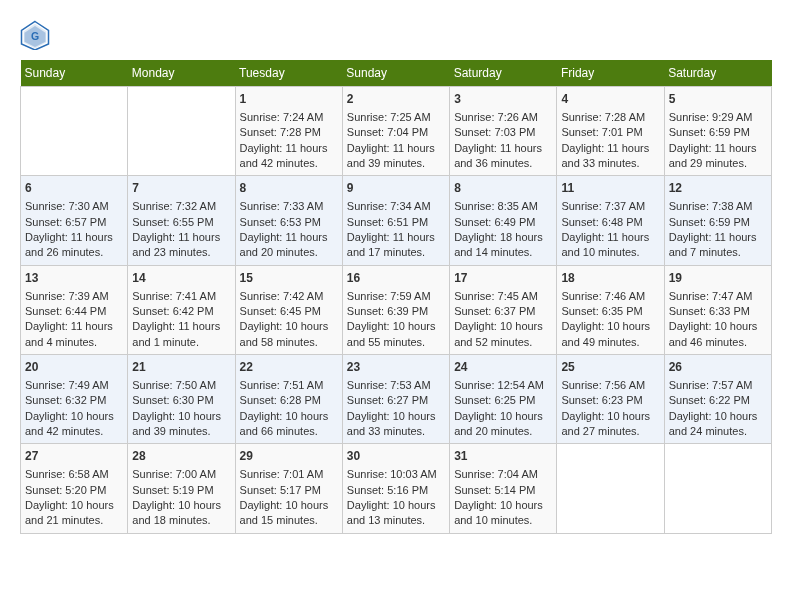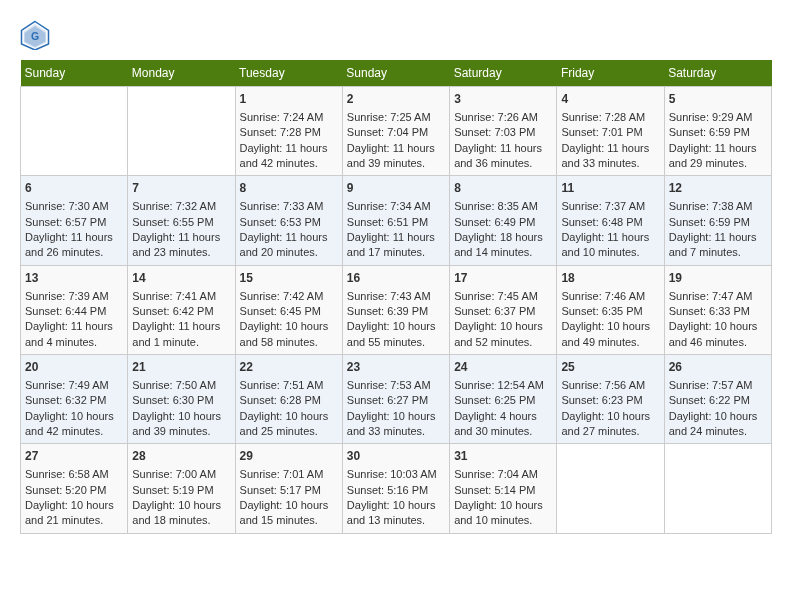--- a/index.html
+++ b/index.html
@@ -130,31 +130,31 @@
         <td><span class="day-num">8</span><span>Sunrise: 7:33 AM</span><br><span>Sunset: 6:53 PM</span><br><span>Daylight: 11 hours and 20 minutes.</span></td>
         <td><span class="day-num">9</span><span>Sunrise: 7:34 AM</span><br><span>Sunset: 6:51 PM</span><br><span>Daylight: 11 hours and 17 minutes.</span></td>
         <td><span class="day-num">8</span><span>Sunrise: 8:35 AM</span><br><span>Sunset: 6:49 PM</span><br><span>Daylight: 18 hours and 14 minutes.</span></td>
         <td><span class="day-num">11</span><span>Sunrise: 7:37 AM</span><br><span>Sunset: 6:48 PM</span><br><span>Daylight: 11 hours and 10 minutes.</span></td>
         <td><span class="day-num">12</span><span>Sunrise: 7:38 AM</span><br><span>Sunset: 6:59 PM</span><br><span>Daylight: 11 hours and 7 minutes.</span></td>
       </tr>
       <tr>
         <td><span class="day-num">13</span><span>Sunrise: 7:39 AM</span><br><span>Sunset: 6:44 PM</span><br><span>Daylight: 11 hours and 4 minutes.</span></td>
         <td><span class="day-num">14</span><span>Sunrise: 7:41 AM</span><br><span>Sunset: 6:42 PM</span><br><span>Daylight: 11 hours and 1 minute.</span></td>
         <td><span class="day-num">15</span><span>Sunrise: 7:42 AM</span><br><span>Sunset: 6:45 PM</span><br><span>Daylight: 10 hours and 58 minutes.</span></td>
-        <td><span class="day-num">16</span><span>Sunrise: 7:43 AM</span><br><span>Sunset: 6:39 PM</span><br><span>Daylight: 10 hours and 55 minutes.</span></td>
+        <td><span class="day-num">16</span><span>Sunrise: 7:59 AM</span><br><span>Sunset: 6:39 PM</span><br><span>Daylight: 10 hours and 55 minutes.</span></td>
         <td><span class="day-num">17</span><span>Sunrise: 7:45 AM</span><br><span>Sunset: 6:37 PM</span><br><span>Daylight: 10 hours and 52 minutes.</span></td>
         <td><span class="day-num">18</span><span>Sunrise: 7:46 AM</span><br><span>Sunset: 6:35 PM</span><br><span>Daylight: 10 hours and 49 minutes.</span></td>
         <td><span class="day-num">19</span><span>Sunrise: 7:47 AM</span><br><span>Sunset: 6:33 PM</span><br><span>Daylight: 10 hours and 46 minutes.</span></td>
       </tr>
       <tr>
         <td><span class="day-num">20</span><span>Sunrise: 7:49 AM</span><br><span>Sunset: 6:32 PM</span><br><span>Daylight: 10 hours and 42 minutes.</span></td>
         <td><span class="day-num">21</span><span>Sunrise: 7:50 AM</span><br><span>Sunset: 6:30 PM</span><br><span>Daylight: 10 hours and 39 minutes.</span></td>
-        <td><span class="day-num">22</span><span>Sunrise: 7:51 AM</span><br><span>Sunset: 6:28 PM</span><br><span>Daylight: 10 hours and 25 minutes.</span></td>
+        <td><span class="day-num">22</span><span>Sunrise: 7:51 AM</span><br><span>Sunset: 6:28 PM</span><br><span>Daylight: 10 hours and 66 minutes.</span></td>
         <td><span class="day-num">23</span><span>Sunrise: 7:53 AM</span><br><span>Sunset: 6:27 PM</span><br><span>Daylight: 10 hours and 33 minutes.</span></td>
-        <td><span class="day-num">24</span><span>Sunrise: 12:54 AM</span><br><span>Sunset: 6:25 PM</span><br><span>Daylight: 4 hours and 30 minutes.</span></td>
+        <td><span class="day-num">24</span><span>Sunrise: 12:54 AM</span><br><span>Sunset: 6:25 PM</span><br><span>Daylight: 10 hours and 20 minutes.</span></td>
         <td><span class="day-num">25</span><span>Sunrise: 7:56 AM</span><br><span>Sunset: 6:23 PM</span><br><span>Daylight: 10 hours and 27 minutes.</span></td>
         <td><span class="day-num">26</span><span>Sunrise: 7:57 AM</span><br><span>Sunset: 6:22 PM</span><br><span>Daylight: 10 hours and 24 minutes.</span></td>
       </tr>
       <tr>
         <td><span class="day-num">27</span><span>Sunrise: 6:58 AM</span><br><span>Sunset: 5:20 PM</span><br><span>Daylight: 10 hours and 21 minutes.</span></td>
         <td><span class="day-num">28</span><span>Sunrise: 7:00 AM</span><br><span>Sunset: 5:19 PM</span><br><span>Daylight: 10 hours and 18 minutes.</span></td>
         <td><span class="day-num">29</span><span>Sunrise: 7:01 AM</span><br><span>Sunset: 5:17 PM</span><br><span>Daylight: 10 hours and 15 minutes.</span></td>
         <td><span class="day-num">30</span><span>Sunrise: 10:03 AM</span><br><span>Sunset: 5:16 PM</span><br><span>Daylight: 10 hours and 13 minutes.</span></td>
         <td><span class="day-num">31</span><span>Sunrise: 7:04 AM</span><br><span>Sunset: 5:14 PM</span><br><span>Daylight: 10 hours and 10 minutes.</span></td>
         <td class="empty"></td>

